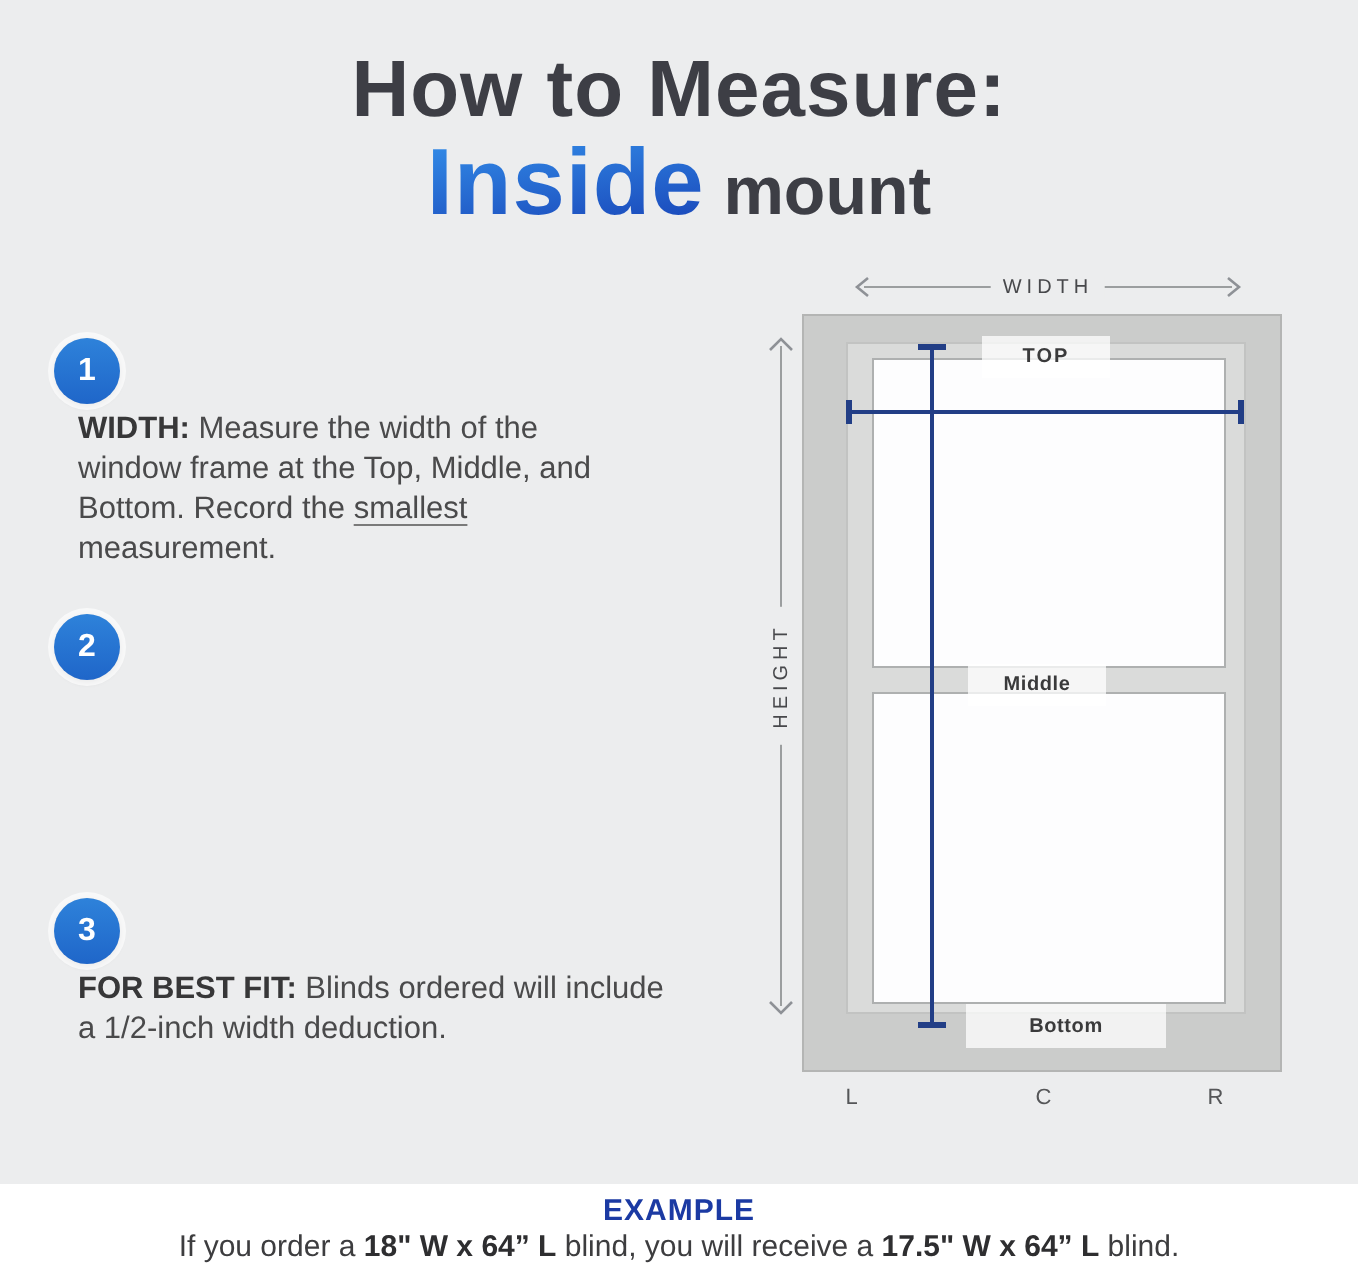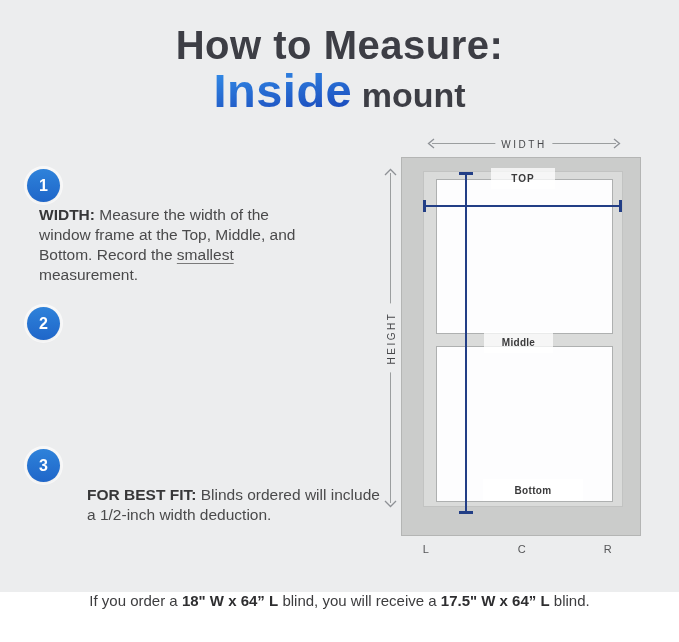--- a/index.html
+++ b/index.html
@@ -21,21 +21,21 @@
     background:linear-gradient(180deg,#2e82da,#1f66c9);
     box-shadow:0 0 0 3px rgba(255,255,255,.65),0 1px 3px rgba(0,0,0,.18);
     color:#fff;font-size:16px;font-weight:700;display:flex;align-items:center;justify-content:center;}
   #badge-1{left:27px;top:169px;}
   #badge-2{left:27px;top:307px;}
   #badge-3{left:27px;top:449px;}
   .step-text{position:absolute;left:39px;margin:0;font-size:15.5px;line-height:20px;
     color:#4a4a4b;white-space:pre-line;}
   #text-1{top:205px;}
   #text-2{top:343px;}
-  #text-3{top:485px;margin-left:48px;}
+  #text-3{top:485px;}
   .lead{font-weight:700;color:#373738;}
   .u{text-decoration:underline;text-underline-offset:2.5px;text-decoration-thickness:1px;text-decoration-color:#7a7a7a;}
 
   
   .width-arrow{position:absolute;left:427px;top:138px;width:194px;height:11px;}
   .width-arrow .line{position:absolute;left:5px;right:5px;top:5px;height:1px;background:#9b9e9f;}
   .width-arrow svg{position:absolute;top:0;}
   .width-arrow .chev-l{left:0;}
   .width-arrow .chev-r{right:0;}
   .arrow-label{position:absolute;left:50%;top:50%;transform:translate(-50%,-50%);
@@ -54,21 +54,21 @@
     background:#dadbda;border:1px solid #c2c3c2;box-sizing:border-box;}
   .pane{position:absolute;left:12px;width:177px;background:#fdfdfe;
     border:1px solid #aeb0b0;box-sizing:border-box;}
   .pane-top{top:7px;height:155px;}
   .pane-bottom{top:174px;height:156px;}
 
   .label-band{position:absolute;background:rgba(255,255,255,.74);display:flex;
     align-items:center;justify-content:center;font-size:10px;font-weight:600;color:#3a3a3b;}
   #band-top{left:491px;top:168px;width:64px;height:21px;letter-spacing:1px;}
   #band-middle{left:484px;top:332px;width:69px;height:21px;letter-spacing:.3px;}
-  #band-bottom{left:483px;top:479px;width:100px;height:22px;letter-spacing:.3px;}
+  #band-bottom{left:483px;top:502px;width:100px;height:22px;letter-spacing:.3px;}
 
   .mline{position:absolute;background:#223e86;}
   #vline{left:465px;top:173px;width:2px;height:340px;}
   #vcap-top{left:459px;top:172px;width:14px;height:3px;}
   #vcap-bottom{left:459px;top:511px;width:14px;height:3px;}
   #hline{left:424px;top:205px;width:197px;height:2px;}
   #hcap-left{left:423px;top:200px;width:3px;height:12px;}
   #hcap-right{left:619px;top:200px;width:3px;height:12px;}
 
   .marker{position:absolute;top:543px;width:14px;text-align:center;font-size:11px;
@@ -144,16 +144,17 @@
   <div class="mline" id="vcap-bottom"></div>
   <div class="mline" id="hline"></div>
   <div class="mline" id="hcap-left"></div>
   <div class="mline" id="hcap-right"></div>
 
   <span class="marker" id="marker-l">L</span>
   <span class="marker" id="marker-c">C</span>
   <span class="marker" id="marker-r">R</span>
 
   <div class="example-bar">
+    <p class="example-heading">EXAMPLE</p>
     <p class="example-line"><span>If you order a </span><b>18" W x 64” L</b><span> blind, you will receive a </span><b>17.5" W x 64” L</b><span> blind.</span></p>
   </div>
 
 </div>
 
 </body></html>

